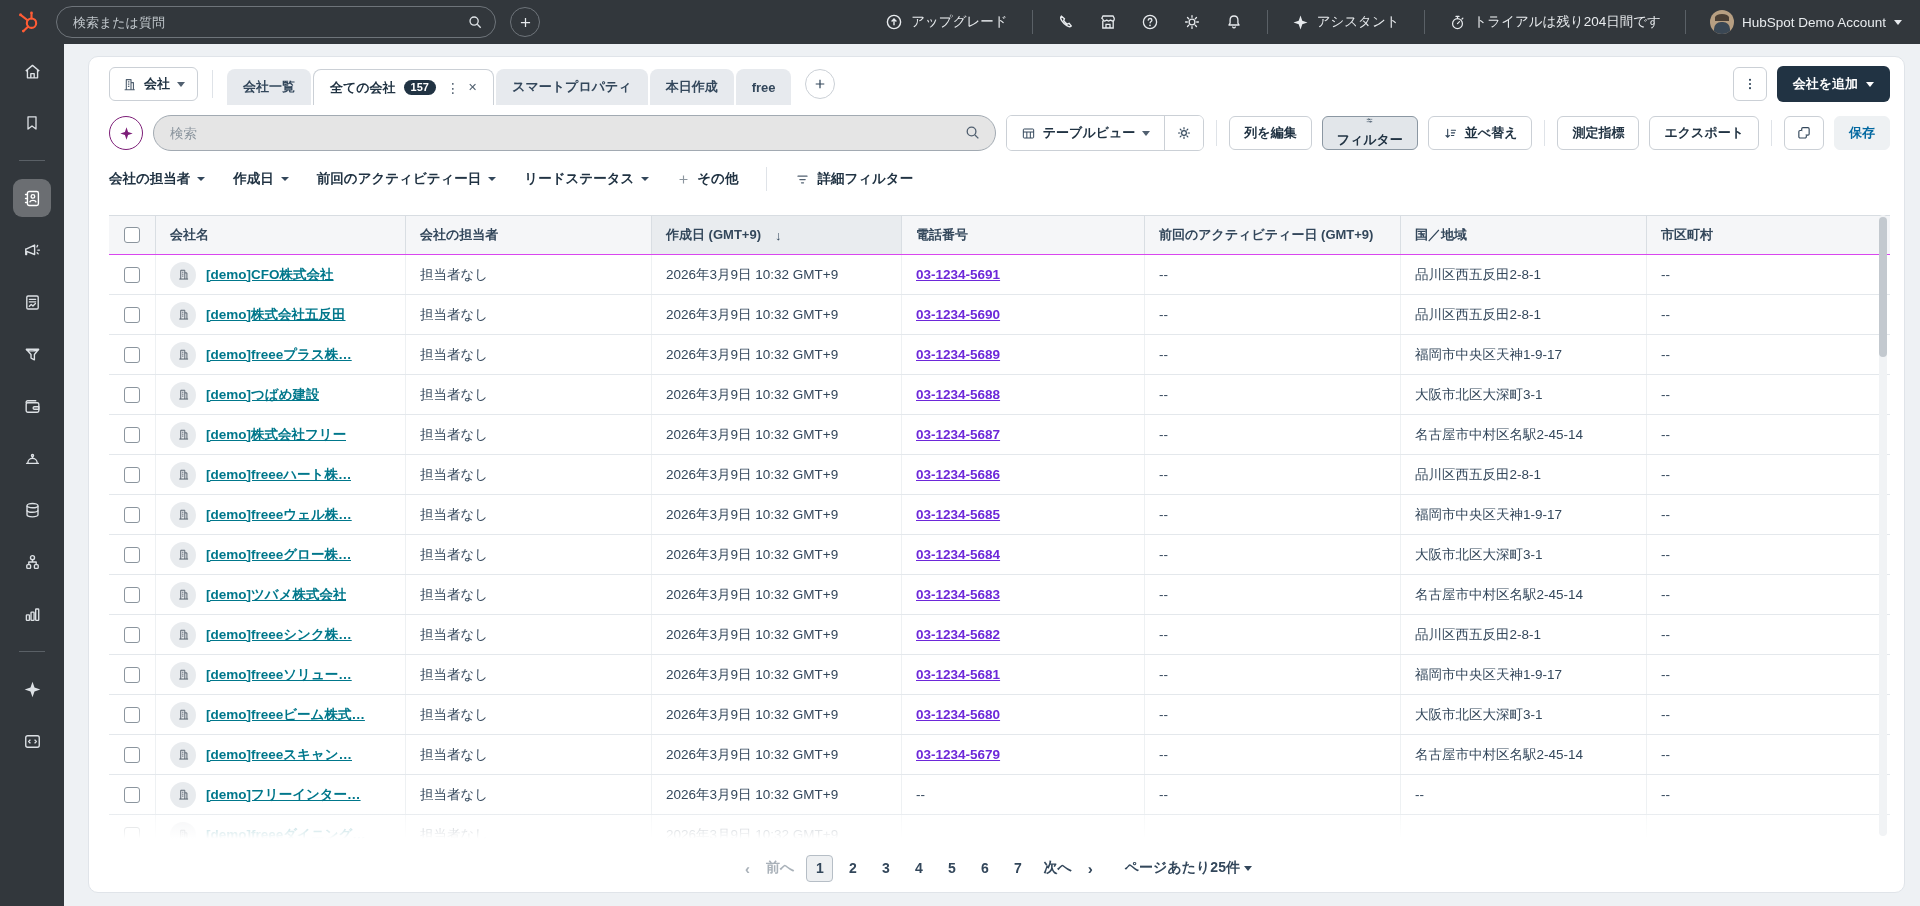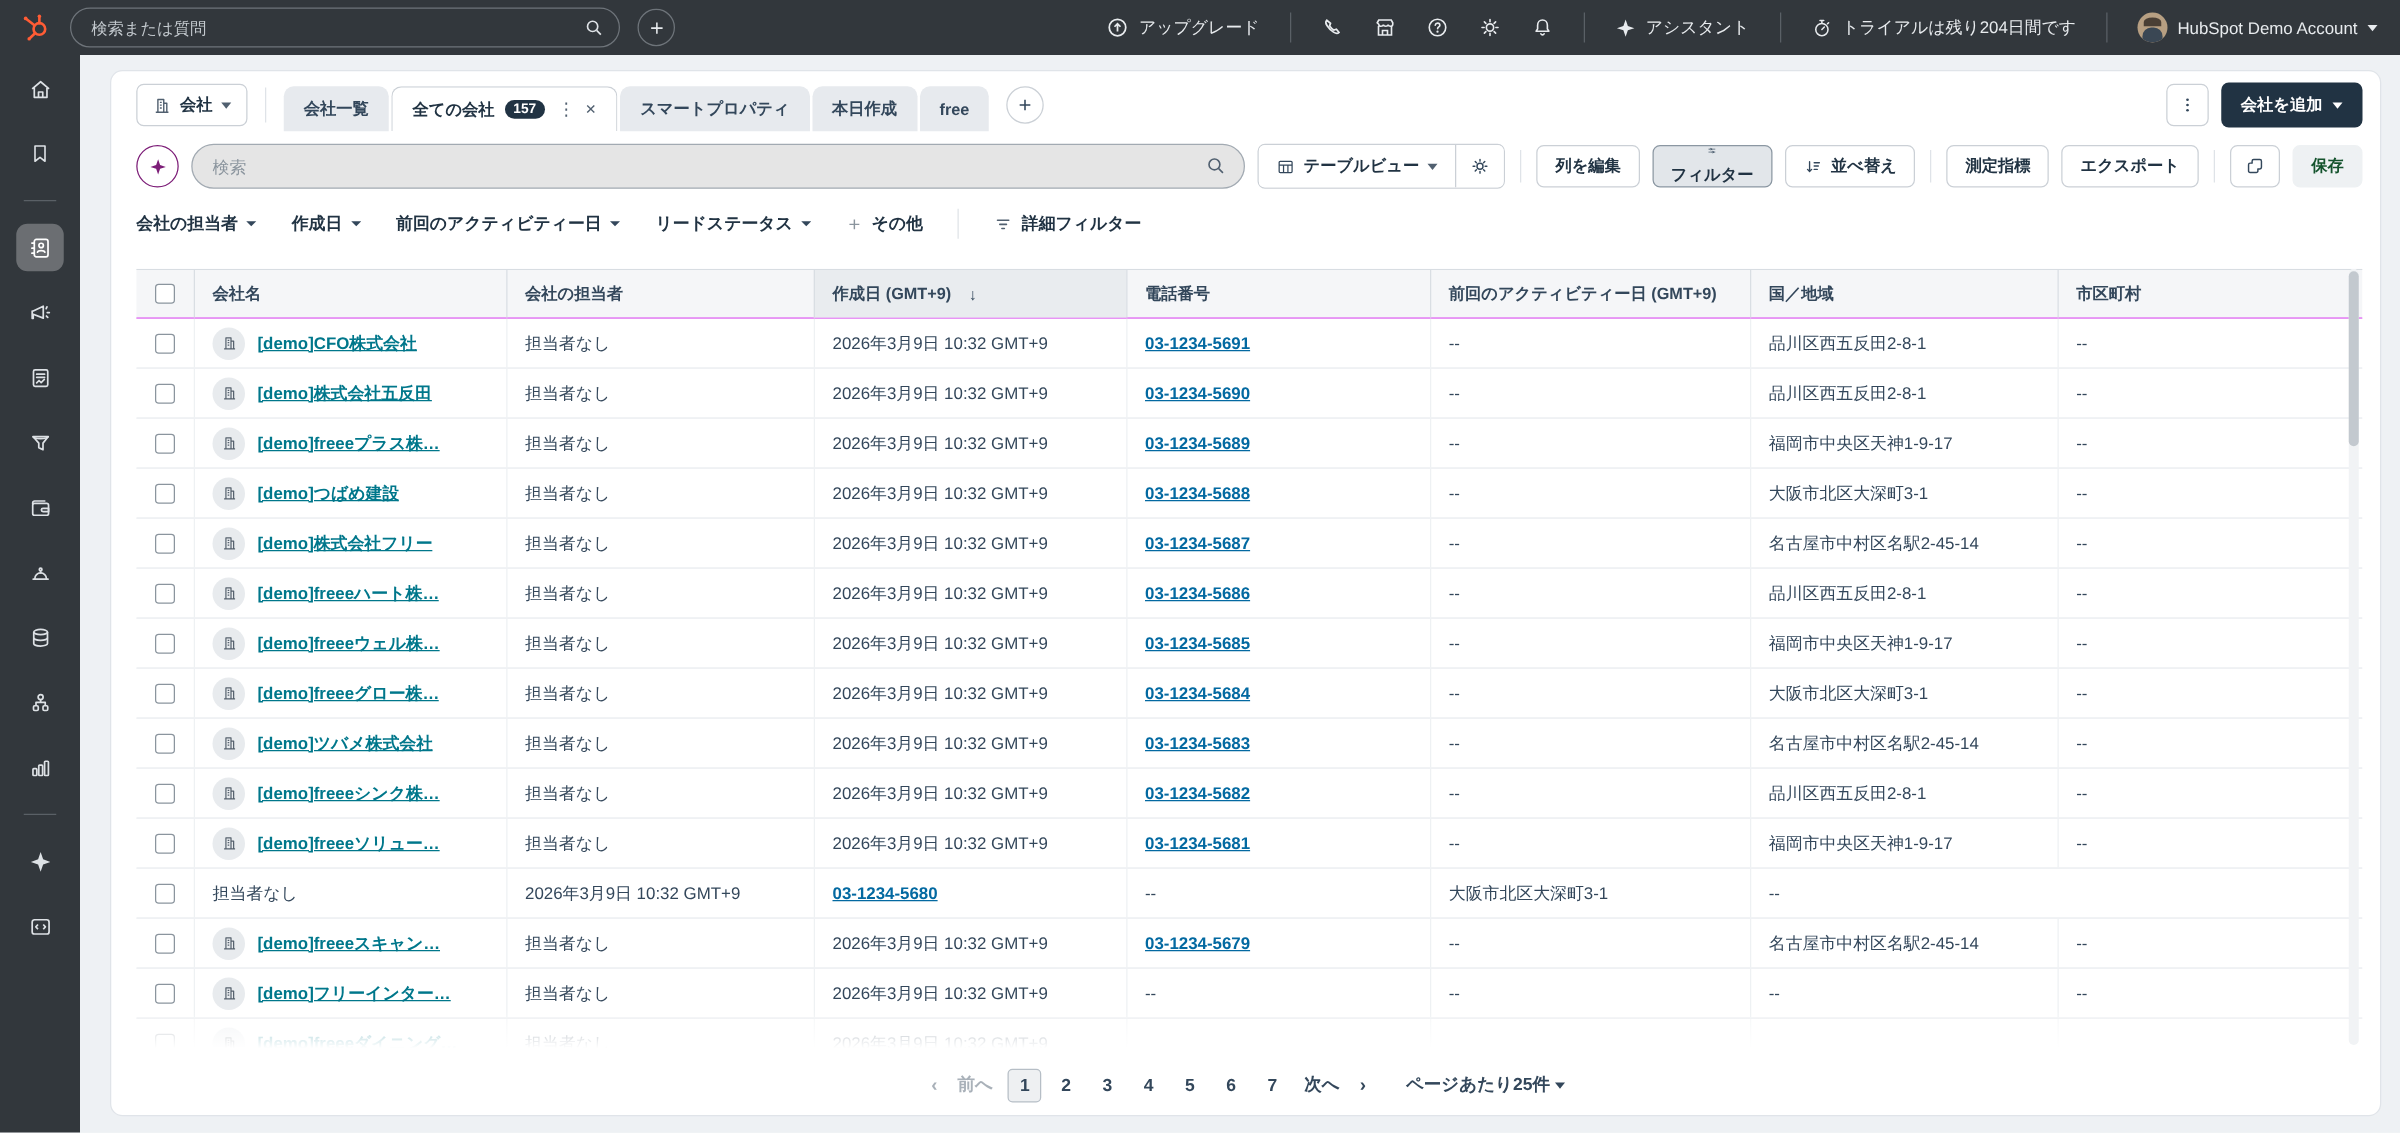--- a/index.html
+++ b/index.html
@@ -71,21 +71,21 @@
   .tb-search input { width:100%; height:100%; border:1px solid #a2aab2; border-radius:18px;
     font-size:13.5px; color:#33475b; padding:0 42px 0 16px; outline:none; background:#e5e5e5; }
   .tb-search input::placeholder { color:#8b959e; }
   .tb-search .sicon { position:absolute; right:15px; top:9px; color:#516070; }
   .btn { height:34px; border:1px solid #cbd0d6; border-radius:6px; background:#fff; color:#213343;
     display:flex; align-items:center; gap:7px; padding:0 14px; font-size:13px; font-weight:700; white-space:nowrap; }
   .btn-group { display:flex; border:1px solid #cbd0d6; border-radius:6px; overflow:hidden; }
   .btn-group .btn { border:none; border-radius:0; }
   .btn-group .btn + .btn { border-left:1px solid #cbd0d6; padding:0 11px; }
   .btn.active { background:#e2e6ea; border-color:#8b97a2;flex-direction:column; }
-  .btn.disabled { background:#eef1f3; border-color:#eef1f3; color:#14532d;align-items:center; }
+  .btn.disabled { background:#eef1f3; border-color:#eef1f3; color:#0369a1;align-items:center; }
   .tb-div { width:1px; height:26px; background:#dfe3e8; margin:0 2px; flex:none; }
 
   
   .qfilters { height:44px; flex:none; display:flex; align-items:center; gap:28px; padding:0 20px;
     font-size:13.5px; font-weight:700; color:#213343; }
   .qf-item { display:flex; align-items:center; gap:7px; }
   .qf-item .caret { border-top-width:4.5px; border-left-width:4px; border-right-width:4px; }
   .qf-div { width:1px; height:24px; background:#dfe3e8; }
 
   
@@ -102,21 +102,21 @@
     border-bottom:1px solid #e4e8ec; background:#fff; }
   .t-row.partial { opacity:.55; }
   .cell { display:flex; align-items:center; padding:0 14px; font-size:13.5px; color:#33475b;
     border-left:1px solid #eef1f3; white-space:nowrap; overflow:hidden; }
   .cell:first-child { border-left:none; justify-content:center; padding:0; }
   .cb { width:16px; height:16px; border:1px solid #8b959e; border-radius:3px; background:#fff; }
   .co-avatar { width:26px; height:26px; border-radius:50%; background:#e8ebee; color:#56626e;
     display:flex; align-items:center; justify-content:center; flex:none; margin-right:10px; }
   a.tlink { color:#00778b; text-decoration:underline; font-weight:700; font-size:13.5px;
     overflow:hidden; text-overflow:ellipsis; white-space:nowrap; }
-  a.plink { color:#0369a1; text-decoration:underline; font-weight:600; font-size:13.5px; }
+  a.plink { color:#6d28d9; text-decoration:underline; font-weight:600; font-size:13.5px; }
   .fade { position:absolute; left:0; right:0; bottom:0; height:36px; pointer-events:none;
     background:linear-gradient(rgba(255,255,255,0), #fff 85%); }
   .vscroll { position:absolute; right:3px; top:0; bottom:8px; width:8px; border-radius:4px; background:#f1f3f5; }
   .vthumb { position:absolute; top:2px; left:0; width:8px; height:140px; border-radius:4px; background:#c3c9cf; }
 
   
   .pagination { height:48px; flex:none; display:flex; align-items:center; justify-content:center;
     gap:6px; font-size:14px; font-weight:700; color:#33475b; }
   .pg-chev { font-size:15px; padding:0 4px; }
   .pg-chev.disabled, .pg-prev.disabled { color:#a9b1b9; }
@@ -713,20 +713,28 @@
               <a class="plink" href="#">03-1234-5681</a>
             </div>
        <div class="cell">--</div>
        <div class="cell">福岡市中央区天神1-9-17</div>
        <div class="cell">--</div>
      </div>
           <div class="t-row">
        <div class="cell">
               <span class="cb"></span>
             </div>
+       <div class="cell">
+         <span class="co-avatar">
+                <svg width="13" height="13" viewBox="0 0 16 16" fill="none" stroke="currentColor" stroke-width="1.2" stroke-linejoin="round">
+                  <path d="M4.6 13.6V2.8h5v10.8M9.6 6h2.6v7.6M2.8 13.6h10.8M6.3 5.2h1.6M6.3 7.6h1.6M6.3 10h1.6"></path>
+                </svg>
+              </span>
+         <a class="tlink" href="#">[demo]freeeビーム株式…</a>
+       </div>
        <div class="cell">担当者なし</div>
        <div class="cell">2026年3月9日 10:32 GMT+9</div>
        <div class="cell">
               <a class="plink" href="#">03-1234-5680</a>
             </div>
        <div class="cell">--</div>
        <div class="cell">大阪市北区大深町3-1</div>
        <div class="cell">--</div>
      </div>
           <div class="t-row">

